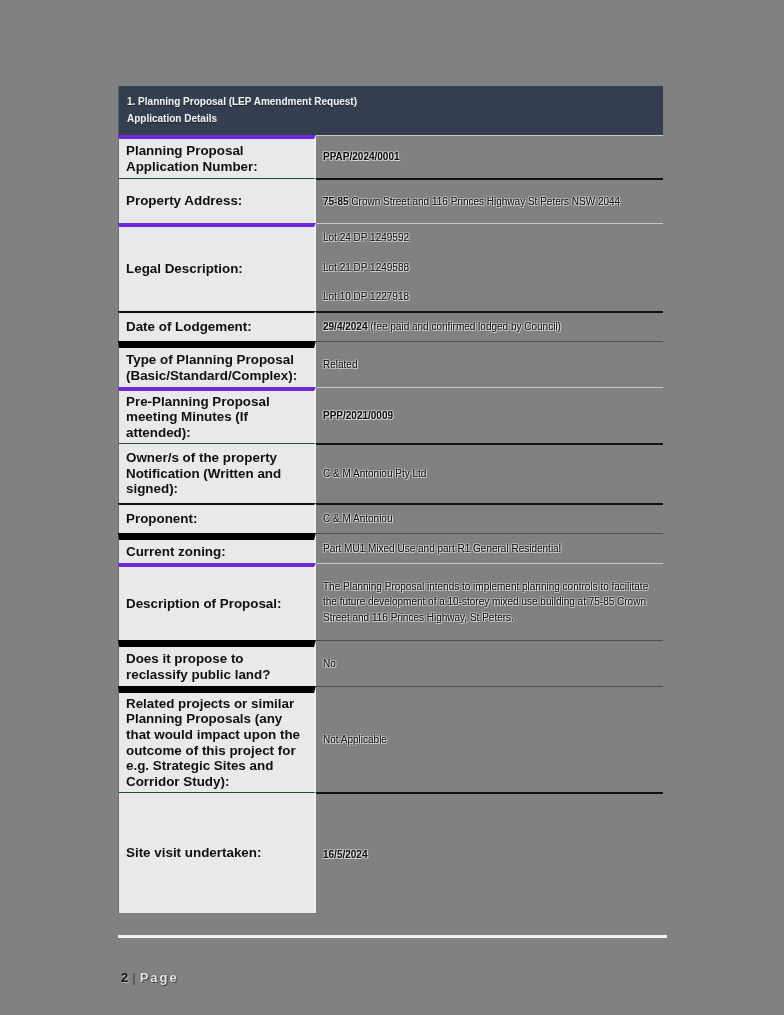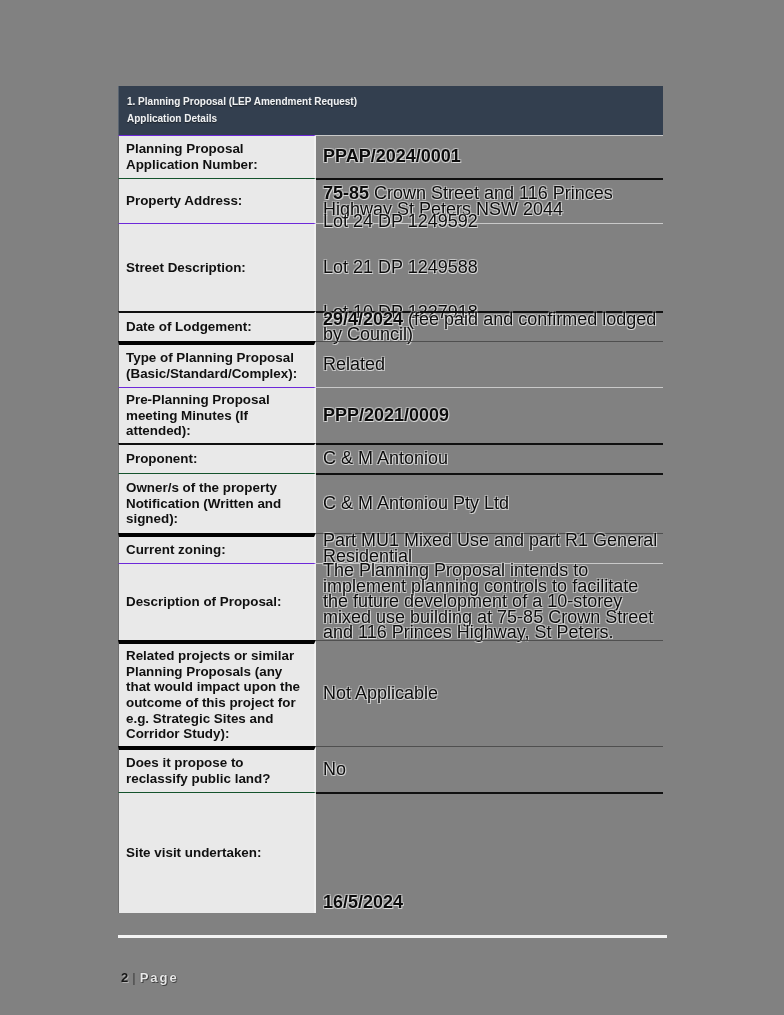--- a/index.html
+++ b/index.html
@@ -45,40 +45,40 @@
     font-weight:700;
     font-size:13.4px;
     line-height:15.6px;
     color:#101010;
   }
   .cv{
     flex:1;
     display:flex;
     align-items:center;
     padding:3px 4px 3px 7px;
-    font-size:18px;
+    font-size:10px;
     line-height:15.5px;
     color:#0c0c0c;
     text-shadow:1px 1px 0 rgba(255,255,255,.60),
                 -1px -1px 0 rgba(255,255,255,.35),
                  1px -1px 0 rgba(255,255,255,.35),
                 -1px 1px 0 rgba(255,255,255,.45);
   }
   .vb{font-weight:700;}
-  .v-top{align-items:flex-end;padding-top:5px;}
+  .v-top{align-items:center;padding-top:5px;}
   
-  .bt-light  .cl{border-top:1px solid #6d28d9;}
+  .bt-light  .cl{border-top:4px solid #6d28d9;}
   .bt-light  .cv{border-top:1px solid #c9c9c9;}
-  .bt-med    .cl{border-top:4px solid #000000;}
+  .bt-med    .cl{border-top:7px solid #000000;}
   .bt-med    .cv{border-top:1px solid #4f4f4f;}
   .bt-strongval .cl{border-top:1px solid #14532d;}
   .bt-strongval .cv{border-top:2px solid #101010;}
   .bt-strongall .cl,
   .bt-strongall .cv{border-top:2px solid #101010;}
-  .legal-line + .legal-line{margin-top:30px;}
+  .legal-line + .legal-line{margin-top:14px;}
   .footer-rule{
     position:absolute;
     left:118px;
     top:935px;
     width:549px;
     height:3px;
     background:#f4f4f4;
   }
   .page-footer{
     position:absolute;
@@ -122,21 +122,21 @@
     <div class="cl">
         <span>Property Address:</span>
       </div>
     <div class="cv">
         <span><span class="vb">75-85</span><span> Crown Street and 116 Princes Highway St Peters NSW 2044</span></span>
       </div>
   </div>
 
   <div class="row bt-light" style="height:88px">
     <div class="cl">
-        <span>Street Description:</span>
+        <span>Legal Description:</span>
       </div>
     <div class="cv">
       <div>
         <div class="legal-line">Lot 24 DP 1249592</div>
         <div class="legal-line">Lot 21 DP 1249588</div>
         <div class="legal-line">Lot 10 DP 1227918</div>
       </div>
     </div>
   </div>
 
@@ -160,71 +160,71 @@
 
   <div class="row bt-light" style="height:56px">
     <div class="cl">
         <span>Pre-Planning Proposal meeting Minutes (If attended):</span>
       </div>
     <div class="cv">
         <span><span class="vb">PPP/2021/0009</span></span>
       </div>
   </div>
 
+  <div class="row bt-strongval" style="height:60px">
+    <div class="cl">
+        <span>Owner/s of the property Notification (Written and signed):</span>
+      </div>
+    <div class="cv">
+        <span>C &amp; M Antoniou Pty Ltd</span>
+      </div>
+  </div>
+
   <div class="row bt-strongall" style="height:30px">
     <div class="cl">
         <span>Proponent:</span>
       </div>
     <div class="cv">
         <span>C &amp; M Antoniou</span>
       </div>
   </div>
 
-  <div class="row bt-strongval" style="height:60px">
-    <div class="cl">
-        <span>Owner/s of the property Notification (Written and signed):</span>
-      </div>
-    <div class="cv">
-        <span>C &amp; M Antoniou Pty Ltd</span>
-      </div>
-  </div>
-
   <div class="row bt-med" style="height:30px">
     <div class="cl">
         <span>Current zoning:</span>
       </div>
     <div class="cv">
         <span>Part MU1 Mixed Use and part R1 General Residential</span>
       </div>
   </div>
 
   <div class="row bt-light" style="height:77px">
     <div class="cl">
         <span>Description of Proposal:</span>
       </div>
     <div class="cv">
         <span>The Planning Proposal intends to implement planning controls to facilitate the future development of a 10-storey mixed use building at 75-85 Crown Street and 116 Princes Highway, St Peters.</span>
       </div>
   </div>
 
+  <div class="row bt-med" style="height:46px">
+    <div class="cl">
+        <span>Does it propose to reclassify public land?</span>
+      </div>
+    <div class="cv">
+        <span>No</span>
+      </div>
+  </div>
+
   <div class="row bt-med" style="height:106px">
     <div class="cl">
         <span>Related projects or similar Planning Proposals (any that would impact upon the outcome of this project for e.g. Strategic Sites and Corridor Study):</span>
       </div>
     <div class="cv">
         <span>Not Applicable</span>
-      </div>
-  </div>
-
-  <div class="row bt-med" style="height:46px">
-    <div class="cl">
-        <span>Does it propose to reclassify public land?</span>
-      </div>
-    <div class="cv">
-        <span>No</span>
       </div>
   </div>
 
   <div class="row bt-strongval" style="height:121px">
     <div class="cl">
         <span>Site visit undertaken:</span>
       </div>
     <div class="cv v-top">
         <span><span class="vb">16/5/2024</span></span>
       </div>

